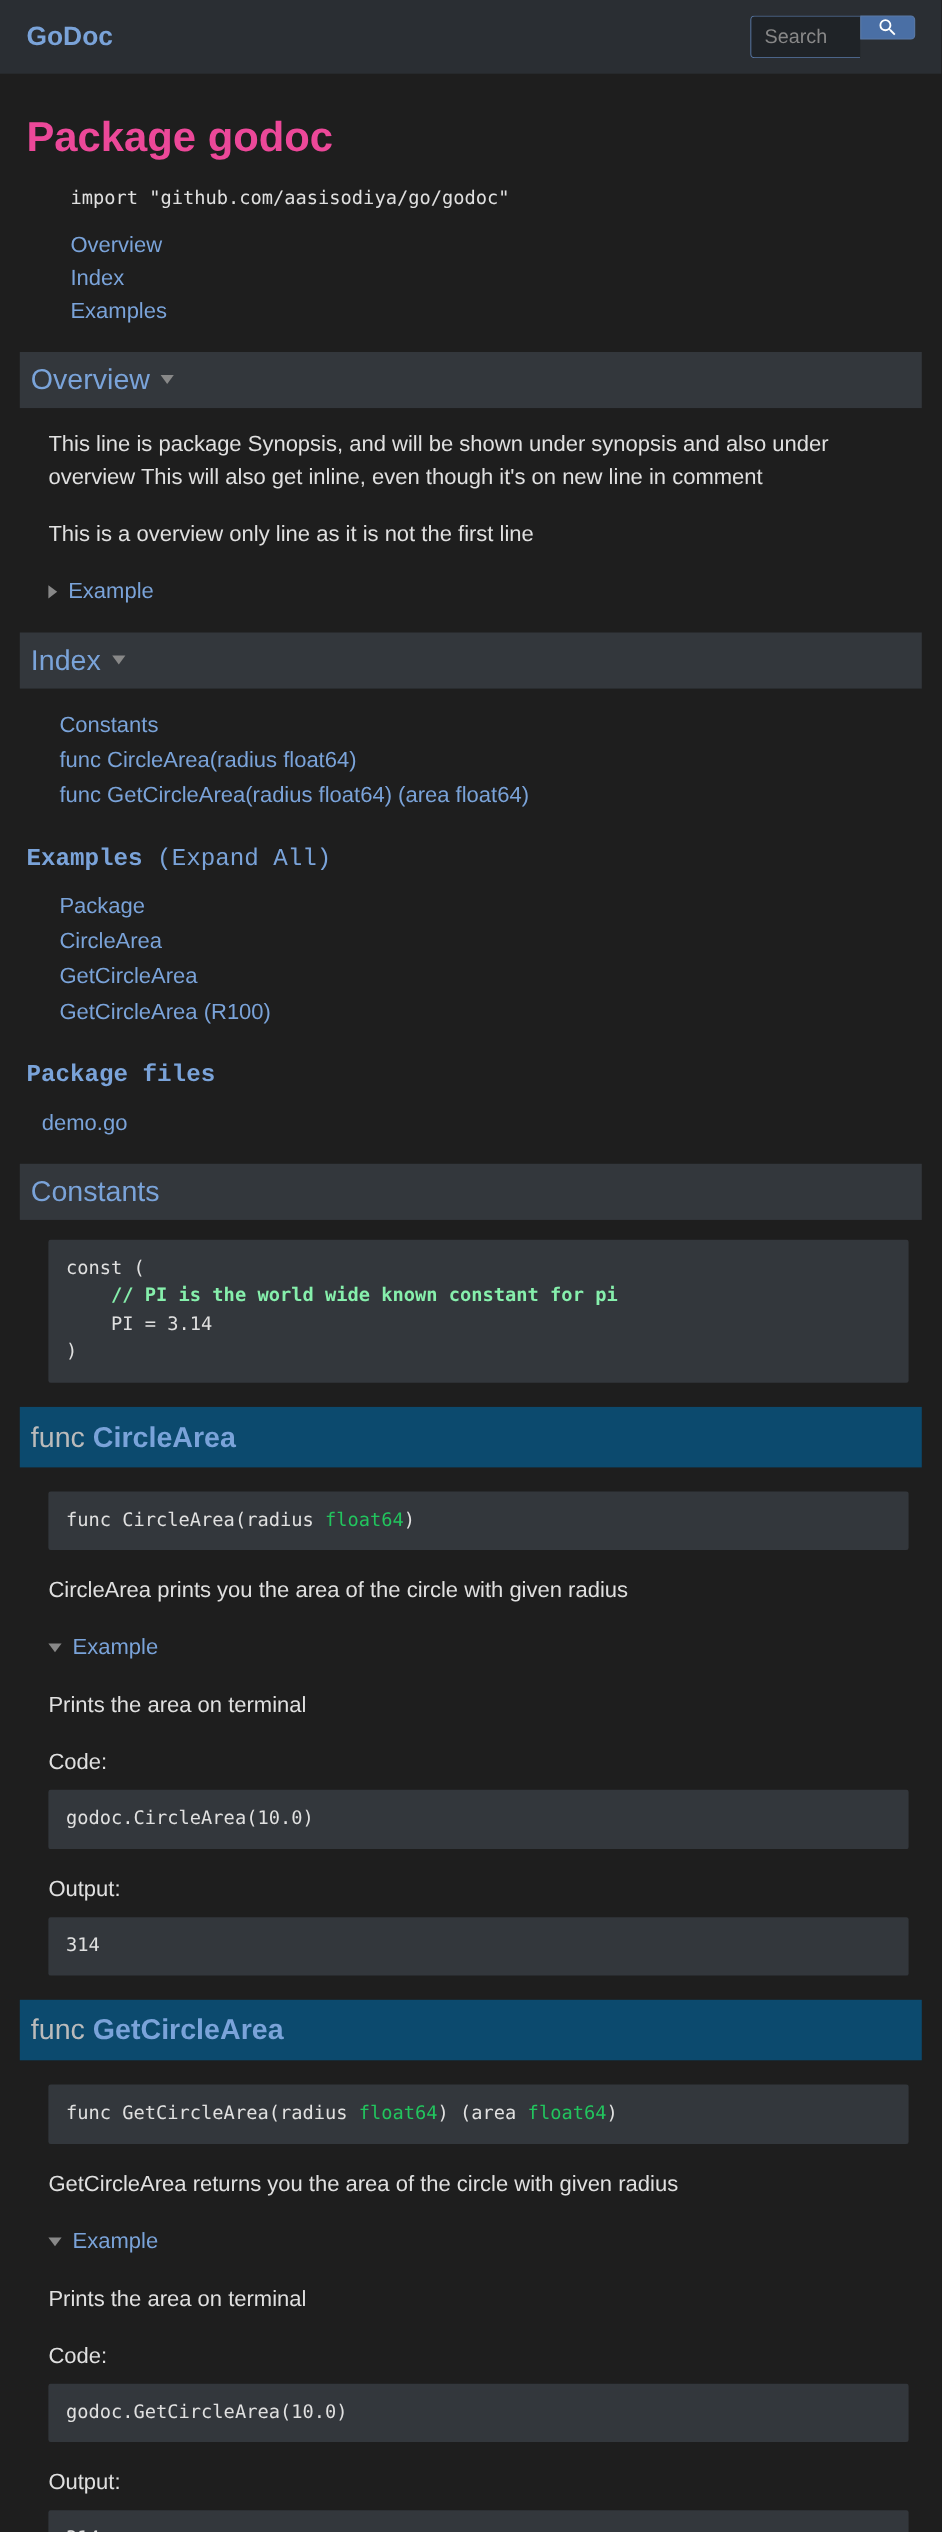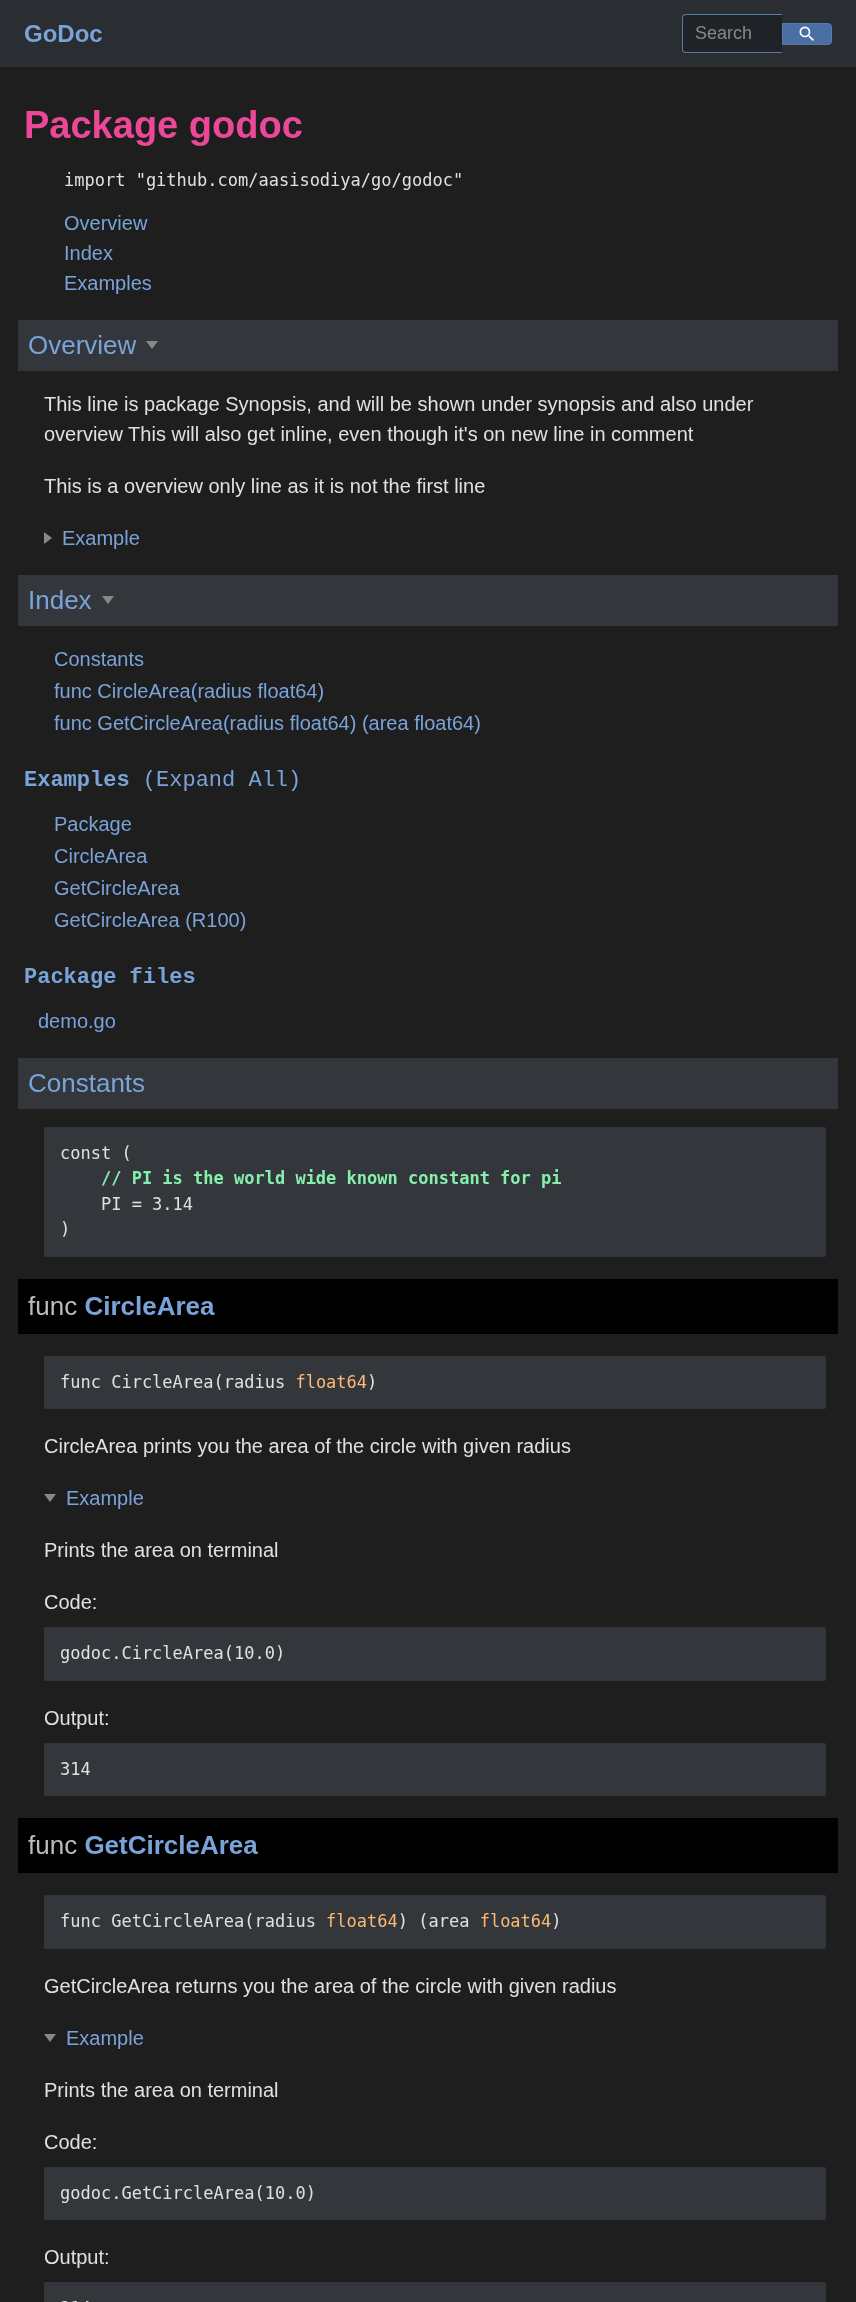--- a/index.html
+++ b/index.html
@@ -17,21 +17,21 @@
   justify-content: space-between;
   padding: 14px 24px;
 }
 .brand {
   color: #fff;
   font-size: 24px;
   font-weight: 700;
 }
 .search-wrap {
   display: flex;
-  align-items: center;
+  align-items: flex-start;
 }
 .search-input {
   background: #1f2327;
   border: 1px solid #5a7aa8;
   border-right: none;
   color: #aaa;
   padding: 8px 12px;
   font-size: 18px;
   width: 100px;
   border-radius: 4px 0 0 4px;
@@ -119,23 +119,23 @@
   background: #33373c;
   font-family: ui-monospace, Menlo, Consolas, monospace;
   font-size: 17px;
   padding: 14px 16px;
   margin: 8px 0 22px;
   white-space: pre;
   overflow-x: auto;
   border-radius: 2px;
 }
 .comment { color: #86efac; font-weight: bold; }
-.type-kw { color: #fdba74; }
+.type-kw { color: #22c55e; }
 h2.func-head {
-  background: #000000;
+  background: #0c4a6e;
   padding: 8px 10px;
   margin: 4px -6px 22px;
   font-size: 26px;
   font-weight: 400;
   color: #bbb;
 }
 h2.func-head .fn-name { color: #7aa3d9; font-weight: 700; }
 .desc { margin: 0 0 22px 20px; }
 .ex-inner { margin-left: 20px; }
 .label { margin: 6px 0 10px 20px; }

